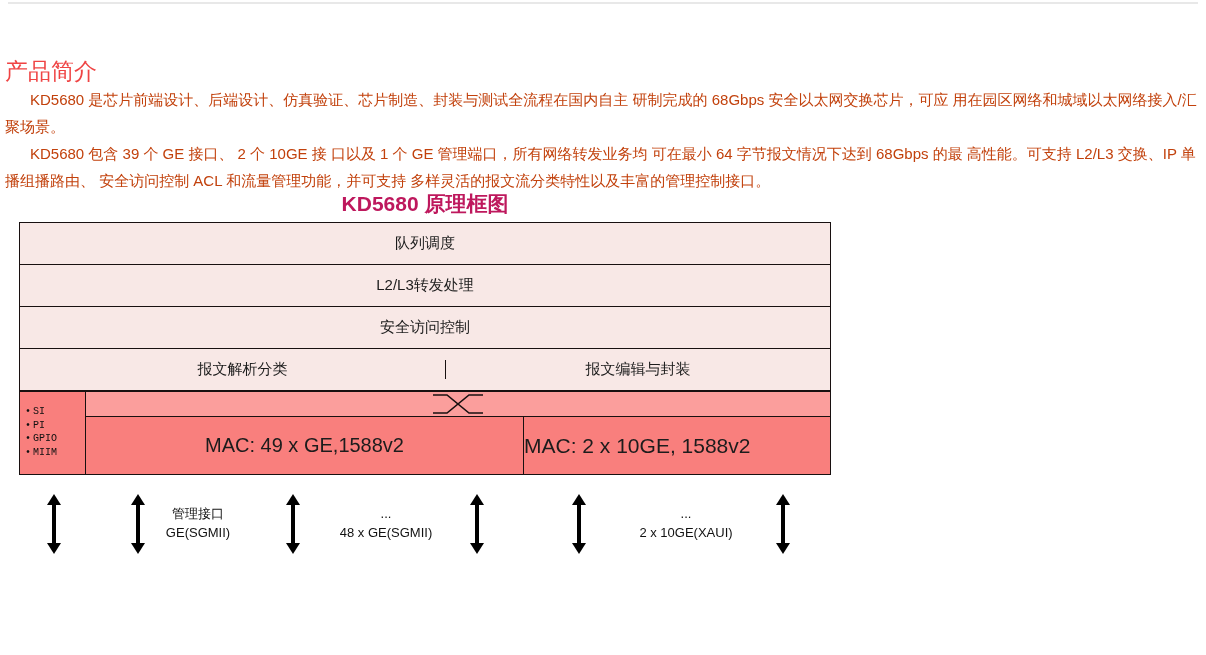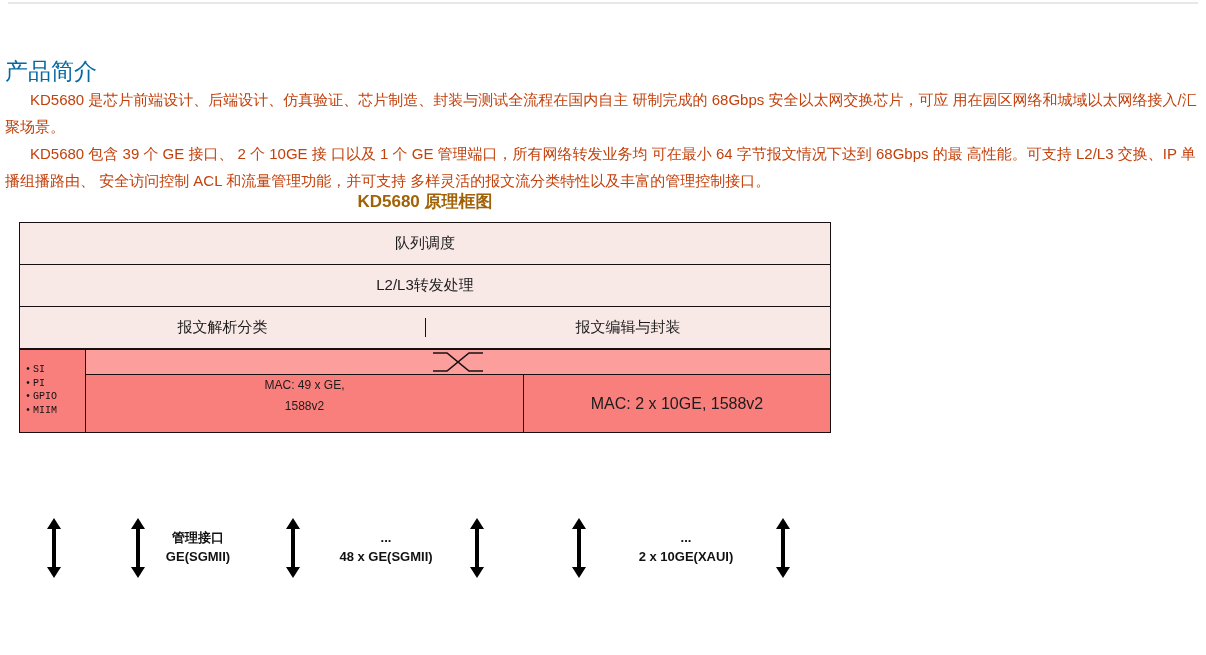--- a/index.html
+++ b/index.html
@@ -1,46 +1,46 @@
 <!DOCTYPE html>
 <html><head>
 <meta charset="utf-8">
 <style>
   html,body{margin:0;padding:0;}
   body{
     width:1206px;height:655px;position:relative;background:#ffffff;
     font-family:"Liberation Sans","DejaVu Sans",sans-serif;overflow:hidden;
   }
   .top-line{position:absolute;left:8px;top:2px;width:1190px;height:2px;background:#e8e8e8;}
-  .page-title{position:absolute;left:5px;top:41px;font-size:23px;font-weight:400;color:#0369a1;}
+  .page-title{position:absolute;left:5px;top:41px;font-size:23px;font-weight:400;color:#ef4444;}
   .intro{position:absolute;left:5px;top:86px;width:1194px;font-size:15px;line-height:27px;color:#c2410c;}
   .intro p{margin:0;text-indent:25px;}
   .diagram-title{position:absolute;left:19px;top:190px;width:812px;text-align:center;
-    font-size:17px;font-weight:700;color:#a16207;}
+    font-size:21px;font-weight:700;color:#be185d;}
   .diagram{position:absolute;left:19px;top:222px;width:812px;color:#1c1c1c;font-size:15px;border-radius:29px;}
   .layer{height:41px;background:#f8e8e6;border:1.5px solid #181010;border-top:0;
     display:flex;align-items:center;justify-content:center;}
   .layer.first{border-top:1.5px solid #181010;}
   .layer.split{padding:0;}
   .split{display:flex;}
-  .cell-left{width:405px;border-right:1.5px solid #181010;display:flex;align-items:center;justify-content:center;}
+  .cell-left{width:405px;border-right:1.5px solid #181010;display:flex;align-items:center;justify-content:center;margin-left:20px;}
   .cell-right{flex:1;display:flex;align-items:center;justify-content:center;}
   .io-section{display:flex;height:82px;background:#f97f7d;border:1.5px solid #181010;}
   .io-left{width:66px;border-right:1.5px solid #181010;box-sizing:border-box;
     padding:13px 8px 0 5px;font-family:"Liberation Mono","DejaVu Sans Mono",monospace;
     font-size:10px;line-height:13.5px;color:#111;}
   .io-item::before{content:"•";margin-right:2px;}
   .io-right{flex:1;display:flex;flex-direction:column;}
   .crossbar{height:24px;background:#fb9e9c;border-bottom:1.5px solid #181010;
     display:flex;align-items:center;justify-content:center;}
   .mac-row{flex:1;display:flex;}
-  .mac-ge{width:437px;border-right:1.5px solid #181010;display:flex;flex-direction:column;
-    align-items:center;justify-content:flex-start;font-size:12px;line-height:21px;}
-  .mac-xge{flex:1;display:flex;align-items:center;justify-content:center;font-size:16px;}
-  .ports{position:absolute;left:19px;top:516px;width:812px;height:72px;font-weight:bold;}
+  .mac-ge{width:437px;border-right:1.5px solid #181010;display:flex;flex-direction:row;
+    align-items:center;justify-content:center;font-size:20px;line-height:21px;}
+  .mac-xge{flex:1;display:flex;align-items:center;font-size:21px;}
+  .ports{position:absolute;left:19px;top:492px;width:812px;height:72px;}
   .arrow{position:absolute;top:2px;width:14px;height:60px;}
   .arrow::before,.arrow::after{content:"";position:absolute;left:0;
     border-left:7px solid transparent;border-right:7px solid transparent;}
   .arrow::before{top:0;border-bottom:11px solid #000;}
   .arrow::after{bottom:0;border-top:11px solid #000;}
   .arrow .shaft{position:absolute;left:5px;top:9px;bottom:9px;width:4px;background:#000;}
   .port-label{position:absolute;top:12px;transform:translateX(-50%);text-align:center;
     font-size:13px;line-height:19px;color:#111;white-space:nowrap;}
   .xsvg{display:block;}
 </style>
@@ -57,20 +57,23 @@
 </div>
 
 <div class="diagram-title">KD5680 原理框图</div>
 
 <div class="diagram">
   <div class="layer first">
     <span>队列调度</span>
   </div>
   <div class="layer">
     <span>L2/L3转发处理</span>
+  </div>
+  <div class="layer">
+    <span>安全访问控制</span>
   </div>
   <div class="layer split">
     <div class="cell-left">
       <span>报文解析分类</span>
     </div>
     <div class="cell-right">
       <span>报文编辑与封装</span>
     </div>
   </div>
   <div class="io-section">

